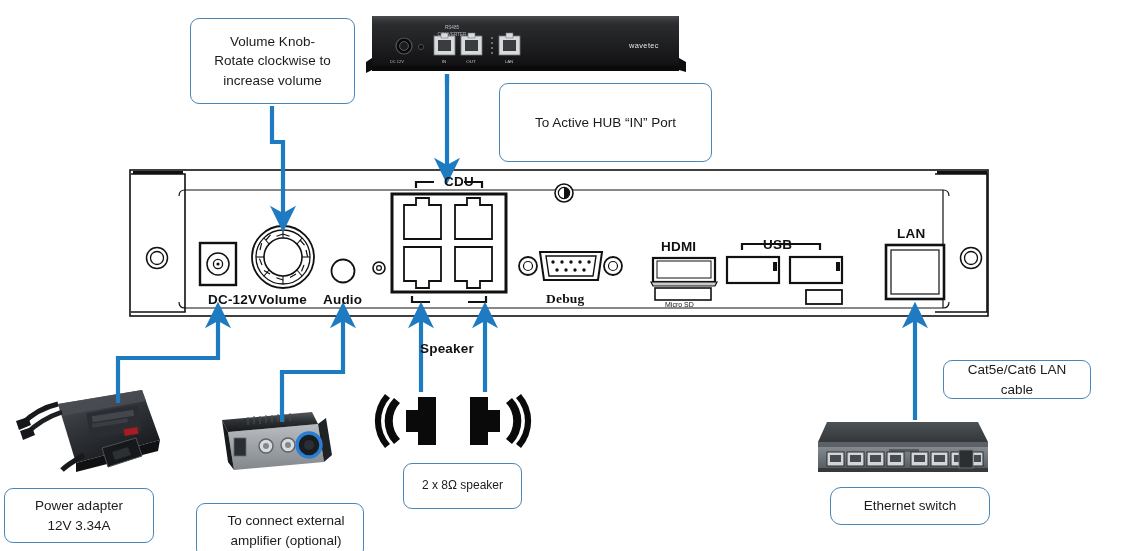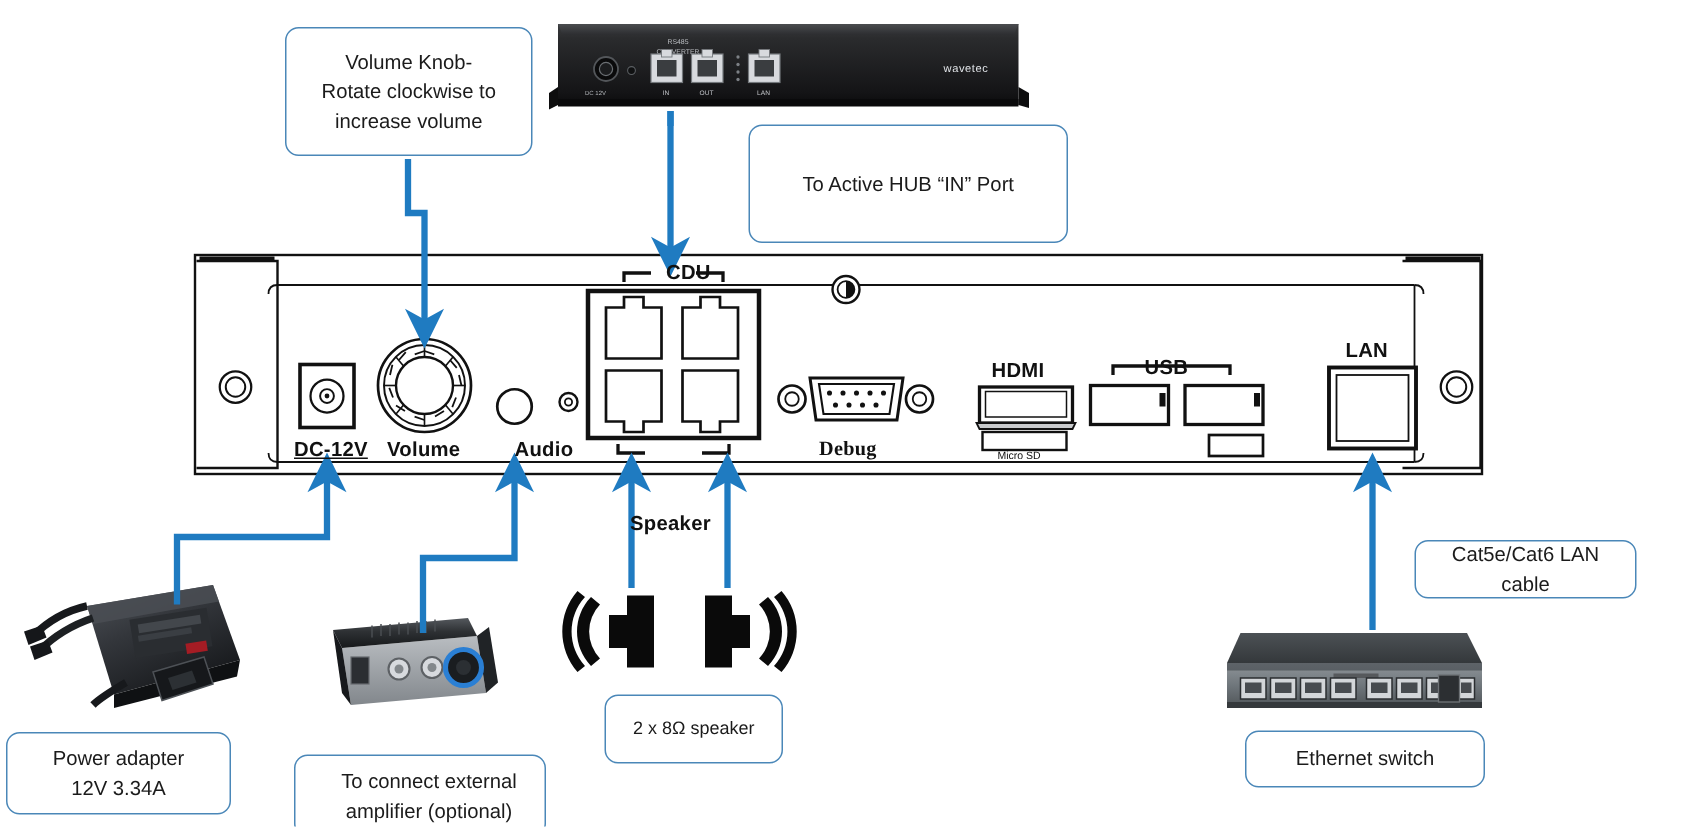--- a/index.html
+++ b/index.html
@@ -14,21 +14,21 @@
            display:flex;align-items:center;justify-content:center;
            text-align:center;line-height:1.42;color:#1b1b1b;}
   .callout span{display:block;padding:0 6px;}
 
   #co-volume{left:190px;top:18px;width:165px;height:86px;font-size:13.5px;}
   #co-hub{left:499px;top:83px;width:213px;height:79px;font-size:13.5px;}
   #co-lan{left:943px;top:360px;width:148px;height:39px;font-size:13.5px;}
   #co-power{left:4px;top:488px;width:150px;height:55px;font-size:13.5px;}
   #co-amp{left:196px;top:503px;width:168px;height:55px;font-size:13.5px;padding-left:12px;}
   #co-spk{left:403px;top:463px;width:119px;height:46px;font-size:12px;}
-  #co-sw{left:830px;top:487px;width:160px;height:38px;font-size:13.5px;}
+  #co-sw{left:830px;top:487px;width:160px;height:38px;font-size:13.5px;border-radius:11px;}
 
   .panel-label{position:absolute;font-weight:bold;color:#111;
                letter-spacing:.2px;white-space:nowrap;}
   .lbl-sm{font-size:13.5px;}
   .lbl-xs{font-size:7px;font-weight:normal;letter-spacing:0;}
 </style>
 </head>
 <body>
 
 <div class="stage">
@@ -357,23 +357,23 @@
     <path d="M485,392 L485,316"></path>
 
     <path d="M915,420 L915,316"></path>
   </g>
 
   <path d="M447,74 L447,84" stroke="#1f7bc1" stroke-width="4.2" fill="none"></path>
 
   <path d="M943,379 L915,379" stroke="#1f7bc1" stroke-width="3" fill="none" opacity="0"></path>
 </svg>
 
-<div class="panel-label lbl-sm" style="left:196px;top:292px;text-decoration:underline;">DC-12V</div>
+<div class="panel-label lbl-sm" style="left:208px;top:292px;">DC-12V</div>
 <div class="panel-label lbl-sm" style="left:258px;top:292px;">Volume</div>
-<div class="panel-label lbl-sm" style="left:323px;top:292px;margin-left:20px;">Audio</div>
+<div class="panel-label lbl-sm" style="left:323px;top:292px;">Audio</div>
 <div class="panel-label lbl-sm" style="left:430px;top:174px;margin-left:14px;">CDU</div>
 <div class="panel-label lbl-sm" style="left:420px;top:293px;margin-top:48px;">Speaker</div>
 <div class="panel-label lbl-sm" style="left:546px;top:291px;font-family:Liberation Serif, serif;">Debug</div>
 <div class="panel-label lbl-sm" style="left:661px;top:239px;">HDMI</div>
 <div class="panel-label lbl-xs" style="left:665px;top:301px;">Micro SD</div>
 <div class="panel-label lbl-sm" style="left:763px;top:237px;">USB</div>
 <div class="panel-label lbl-sm" style="left:897px;top:226px;">LAN</div>
 
 <div class="callout" id="co-volume">
   <span>

